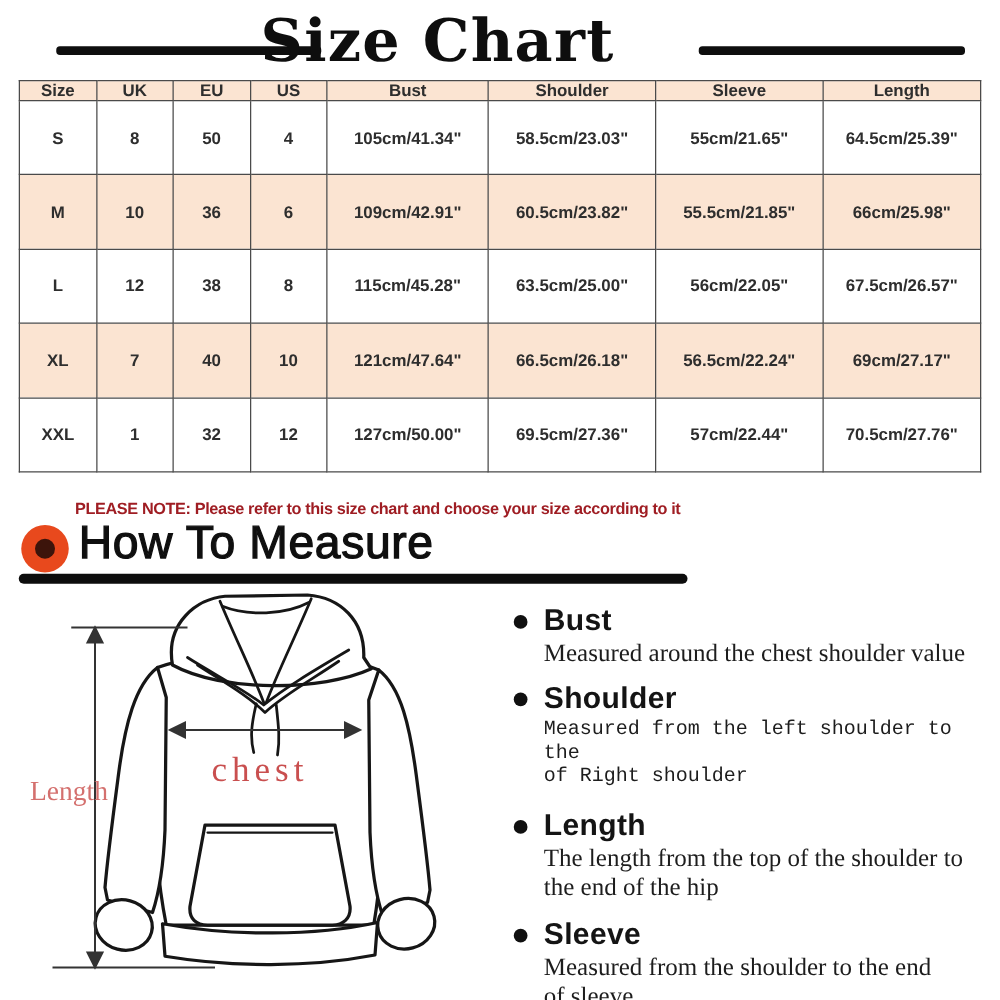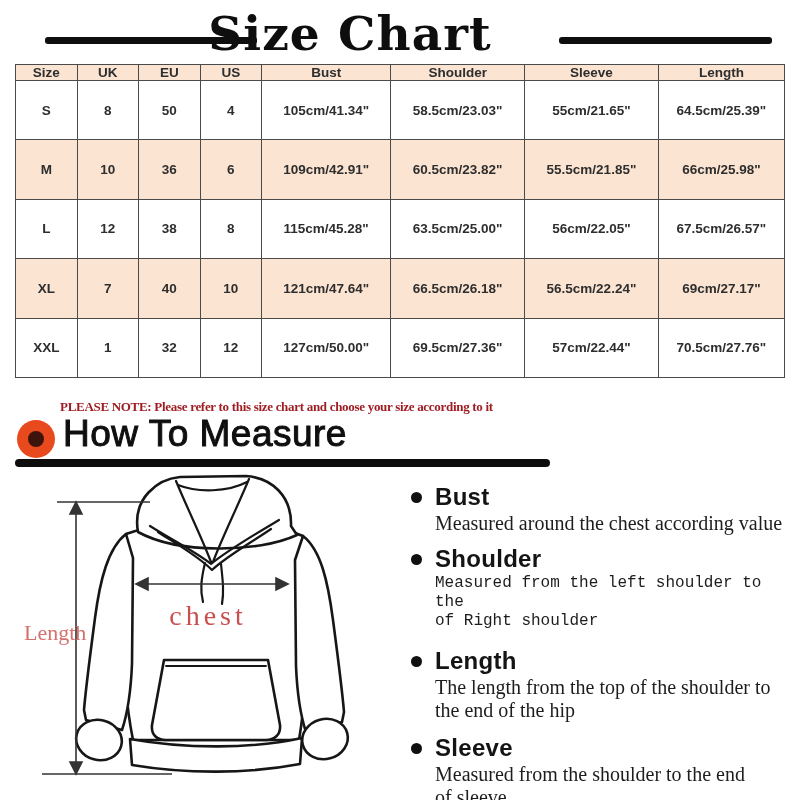--- a/index.html
+++ b/index.html
@@ -24,21 +24,21 @@
   .size-table th,.size-table td{
     border:1px solid #4a4a4a;text-align:center;vertical-align:middle;
     font-size:13.5px;font-weight:700;color:#2e2e2e;padding:0;
   }
   .size-table thead tr{background:#fbe4d2;}
   .size-table tbody tr{background:#ffffff;}
   .size-table tbody tr:nth-child(even){background:#fbe4d2;}
   
   .note-line{
     position:absolute;left:60px;top:399px;width:720px;
-    font-family:Liberation Serif, serif;
+    font-family:Liberation Sans, sans-serif;
     font-weight:700;font-size:13px;letter-spacing:-0.3px;color:#9f1d23;
   }
   
   .ring-icon{
     position:absolute;left:17px;top:420px;width:38px;height:38px;border-radius:50%;
     background:#e8491d;
   }
   .ring-icon::after{
     content:"";position:absolute;left:11px;top:11px;width:16px;height:16px;
     border-radius:50%;background:#3c140b;
@@ -204,21 +204,21 @@
   </g>
   <text x="24" y="172" font-family="Liberation Serif, serif" font-size="22" fill="#d4706e">Length</text>
   <text x="208" y="157" text-anchor="middle" font-family="Liberation Serif, serif" font-size="28" letter-spacing="4" fill="#c94f4f">chest</text>
 </svg>
 
 <div class="measure-list">
   <div class="m-item gap-a">
     <span class="dot"></span>
     <div class="m-text">
       <div class="m-label">Bust</div>
-      <div class="m-desc serif-desc">Measured around the chest according value</div>
+      <div class="m-desc serif-desc">Measured around the chest shoulder value</div>
     </div>
   </div>
   <div class="m-item gap-b">
     <span class="dot"></span>
     <div class="m-text">
       <div class="m-label">Shoulder</div>
       <div class="m-desc mono-desc">Measured from the left shoulder to the
 of Right shoulder</div>
     </div>
   </div>

